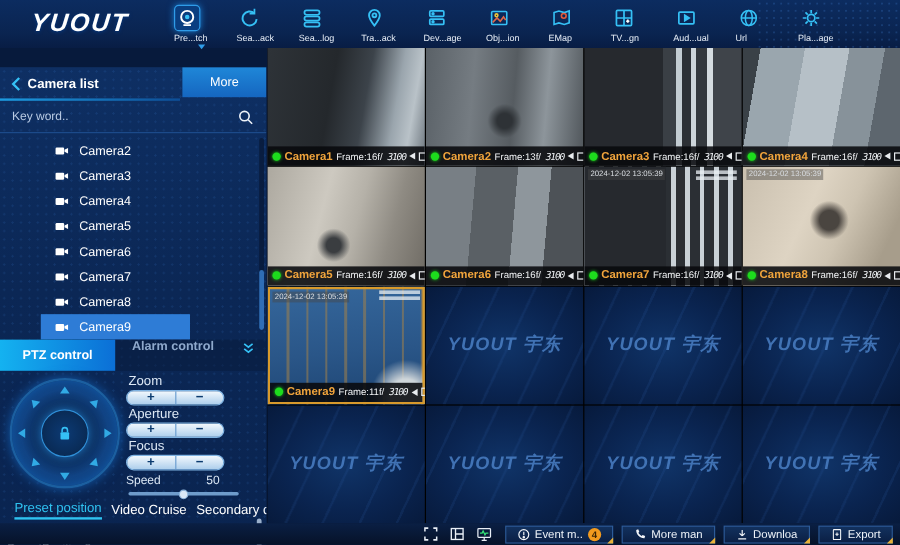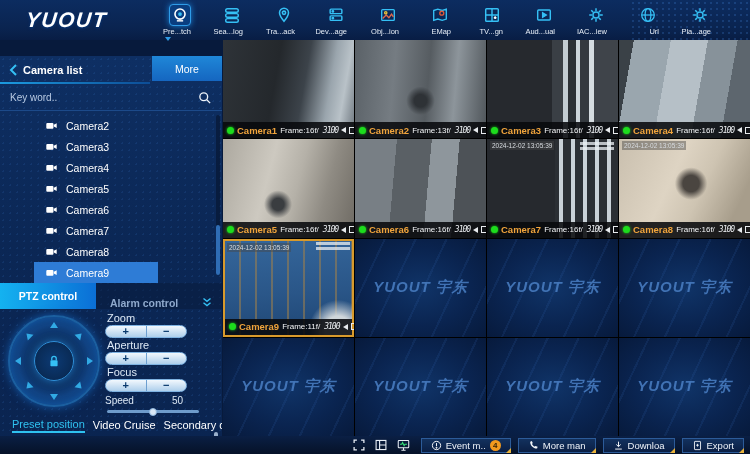--- a/index.html
+++ b/index.html
@@ -8,21 +8,21 @@
 
   
   .topbar { position:absolute; left:0; top:0; width:750px; height:40px;
     background:linear-gradient(180deg,#0c2c60 0%,#0a2450 70%,#081d44 100%);
     display:flex; align-items:center; z-index:30; }
   .topbar .dots { position:absolute; right:0; top:0; width:120px; height:40px; opacity:.5;
     background-image:radial-gradient(rgba(70,140,230,.45) 1px, transparent 1px); background-size:6px 6px; }
   .logo { margin-left:26px; font-size:21px; font-weight:900; font-style:italic; color:#fff;
     letter-spacing:1.5px; transform:skewX(-6deg); text-shadow:0 1px 3px rgba(0,60,140,.8); z-index:2; }
   .nav { display:flex; margin-left:38px; gap:6px; z-index:2; }
-  .nav-item { width:46px; display:flex; flex-direction:column; align-items:flex-end; gap:1px; position:relative; cursor:pointer; }
+  .nav-item { width:46px; display:flex; flex-direction:column; align-items:flex-start; gap:1px; position:relative; cursor:pointer; }
   .nav-item .ibox { width:22px; height:22px; display:flex; align-items:center; justify-content:center; border-radius:4px; }
   .nav-item.active .ibox { border:1px solid #2f9ce8; background:#0a3e80; box-shadow:0 0 6px #1a7fd6; }
   .nav-item.active::after { content:""; position:absolute; bottom:-5px; left:50%; margin-left:-3px;
     border-left:3px solid transparent; border-right:3px solid transparent; border-top:4px solid #2f9ce8; }
   .nav-label { font-size:7.5px; color:#e7eef7; white-space:nowrap; }
   svg.ic { display:block; }
 
   
   .sidebar { position:absolute; left:0; top:56px; width:222px; height:412px;
     background:linear-gradient(180deg,#0e2f63 0%,#0b2755 45%,#0a2450 100%); overflow:hidden; }
@@ -39,21 +39,21 @@
   .sb-search .sic { margin-right:10px; }
   .tree { position:relative; height:172px; padding-top:4px; overflow:hidden; }
   .trow { height:21px; display:flex; align-items:center; gap:7px; padding-left:44px; color:#fff; font-size:10.5px; cursor:pointer; position:relative; }
   .trow.sel { background:linear-gradient(90deg, rgba(46,124,214,0) 0 34px, #2e7cd6 34px 158px, rgba(46,124,214,0) 158px); }
   .trow.sel::before{ content:""; position:absolute; left:34px; top:0; width:124px; height:21px; background:#2e7cd6; z-index:0; }
   .trow > * { position:relative; z-index:1; }
   .tree-scroll { position:absolute; right:2px; top:4px; width:4px; height:160px; background:rgba(6,20,45,.6); border-radius:2px; }
   .tree-thumb { position:absolute; right:0; top:110px; width:4px; height:50px; background:#2f6db5; border-radius:2px; }
 
   
-  .ptz-tabs { position:relative; height:26px; display:flex; align-items:flex-end; background:rgba(8,25,58,.5); }
+  .ptz-tabs { position:relative; height:26px; display:flex; align-items:flex-start; background:rgba(8,25,58,.5); }
   .ptz-tab-active { width:96px; height:26px; background:linear-gradient(90deg,#14b2f0,#0b6fd6);
     color:#fff; font-weight:bold; font-size:10.5px; display:flex; align-items:center; justify-content:center; cursor:pointer; }
   .ptz-tab { margin-left:14px; color:#8fa9cc; font-weight:bold; font-size:10.5px; cursor:pointer; }
   .ptz-collapse { margin-left:auto; margin-right:8px; cursor:pointer; }
   .ptz-body { position:relative; height:104px; }
   .wheel { position:absolute; left:8px; top:6px; width:92px; height:92px; border-radius:50%;
     background:radial-gradient(circle,#0a2a55 28%,#11407e 58%,#0a2a55 95%);
     border:2px solid #1b5fa0; box-shadow:0 0 10px rgba(20,103,192,.8), inset 0 0 12px rgba(20,103,192,.9); }
   .parr { position:absolute; left:50%; top:50%; width:0; height:0; border-left:4.5px solid transparent;
     border-right:4.5px solid transparent; border-bottom:6px solid #35b6f0; opacity:.9; }
@@ -163,20 +163,29 @@
           <svg class="ic" width="18" height="18" viewBox="0 0 20 20">
               <circle cx="10" cy="9" r="5.6" fill="none" stroke="#ffffff" stroke-width="1.8"></circle>
               <circle cx="10" cy="9" r="2.1" fill="#35c0f5"></circle>
               <path d="M6.5 16.5h7" stroke="#ffffff" stroke-width="1.6"></path>
             </svg>
         </span>
           <span class="nav-label">Pre...tch</span>
       </div>
       <div class="nav-item">
         <span class="ibox">
+          <svg class="ic" width="18" height="18" viewBox="0 0 20 20" fill="none" stroke="#35c0f5" stroke-width="1.8">
+              <path d="M16.5 11a6.5 6.5 0 1 1-2-5.3"></path>
+              <path d="M14.5 1.5v4.5H10" stroke-width="1.6"></path>
+            </svg>
+        </span>
+          <span class="nav-label">Sea...ack</span>
+      </div>
+      <div class="nav-item">
+        <span class="ibox">
           <svg class="ic" width="18" height="18" viewBox="0 0 20 20" fill="none" stroke="#35c0f5" stroke-width="1.6">
               <rect x="3" y="3" width="14" height="4" rx="2"></rect>
               <rect x="3" y="8.5" width="14" height="4" rx="2"></rect>
               <rect x="3" y="14" width="14" height="4" rx="2"></rect>
             </svg>
         </span>
           <span class="nav-label">Sea...log</span>
       </div>
       <div class="nav-item">
         <span class="ibox">
@@ -228,28 +237,20 @@
           <span class="nav-label">TV...gn</span>
       </div>
       <div class="nav-item">
         <span class="ibox">
           <svg class="ic" width="18" height="18" viewBox="0 0 20 20" fill="none" stroke="#35c0f5" stroke-width="1.6">
               <rect x="3" y="4.5" width="14" height="11" rx="1"></rect>
               <path d="M8.5 7.5l4 2.5-4 2.5z" fill="#35c0f5"></path>
             </svg>
         </span>
           <span class="nav-label">Aud...ual</span>
-      </div>
-      <div class="nav-item">
-        <span class="ibox">
-          <svg class="ic" width="18" height="18" viewBox="0 0 20 20" style="color:#35c0f5">
-              <use href="#g-gear"></use>
-            </svg>
-        </span>
-          <span class="nav-label">IAC...iew</span>
       </div>
       <div class="nav-item">
         <span class="ibox">
           <svg class="ic" width="18" height="18" viewBox="0 0 20 20" fill="none" stroke="#35c0f5" stroke-width="1.4">
               <circle cx="10" cy="10" r="7"></circle>
               <ellipse cx="10" cy="10" rx="3.2" ry="7"></ellipse>
               <path d="M3 10h14"></path>
             </svg>
         </span>
           <span class="nav-label">Url</span>

